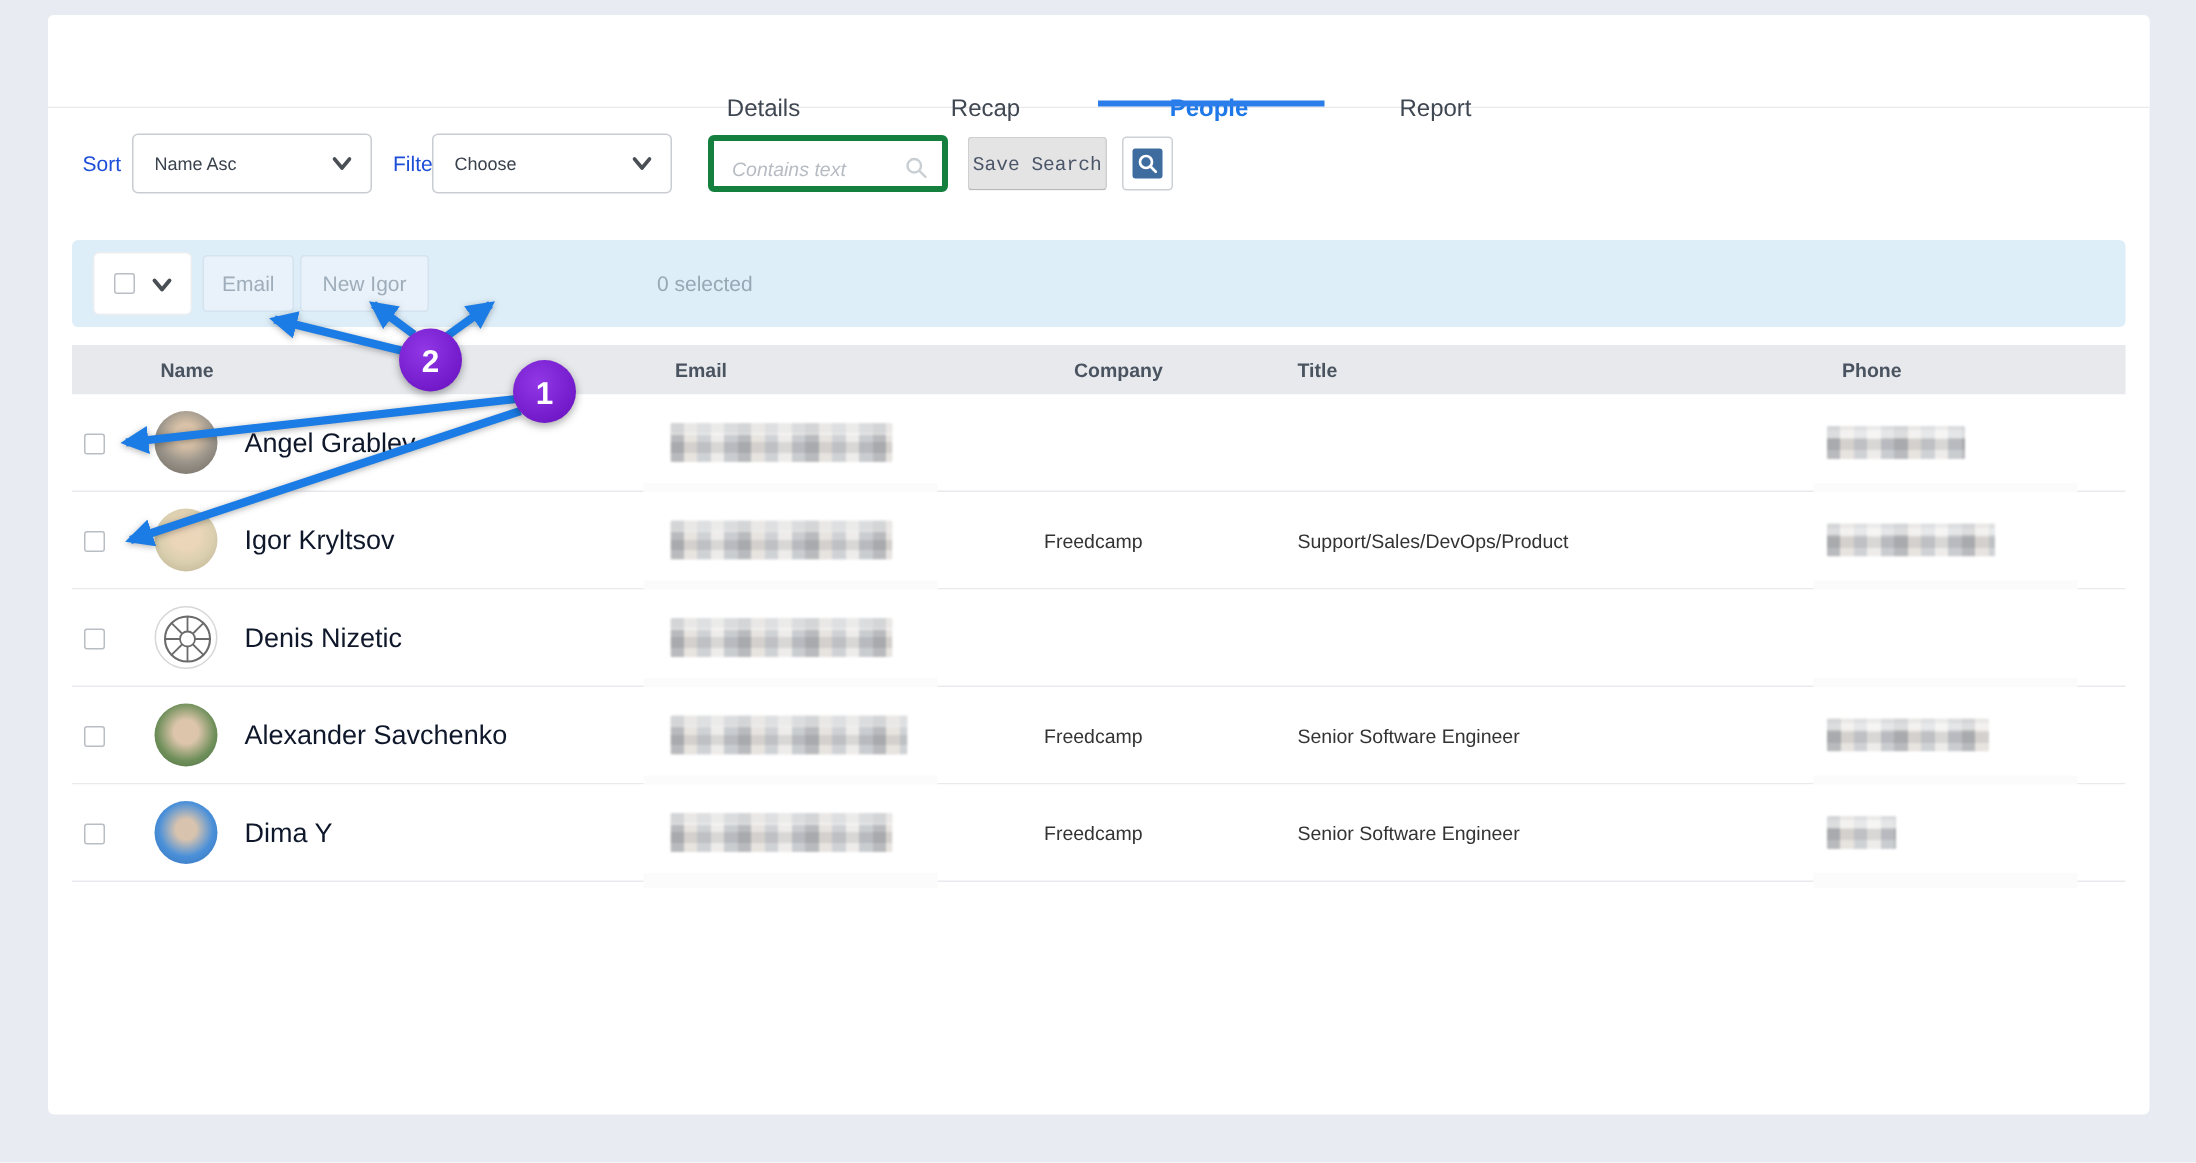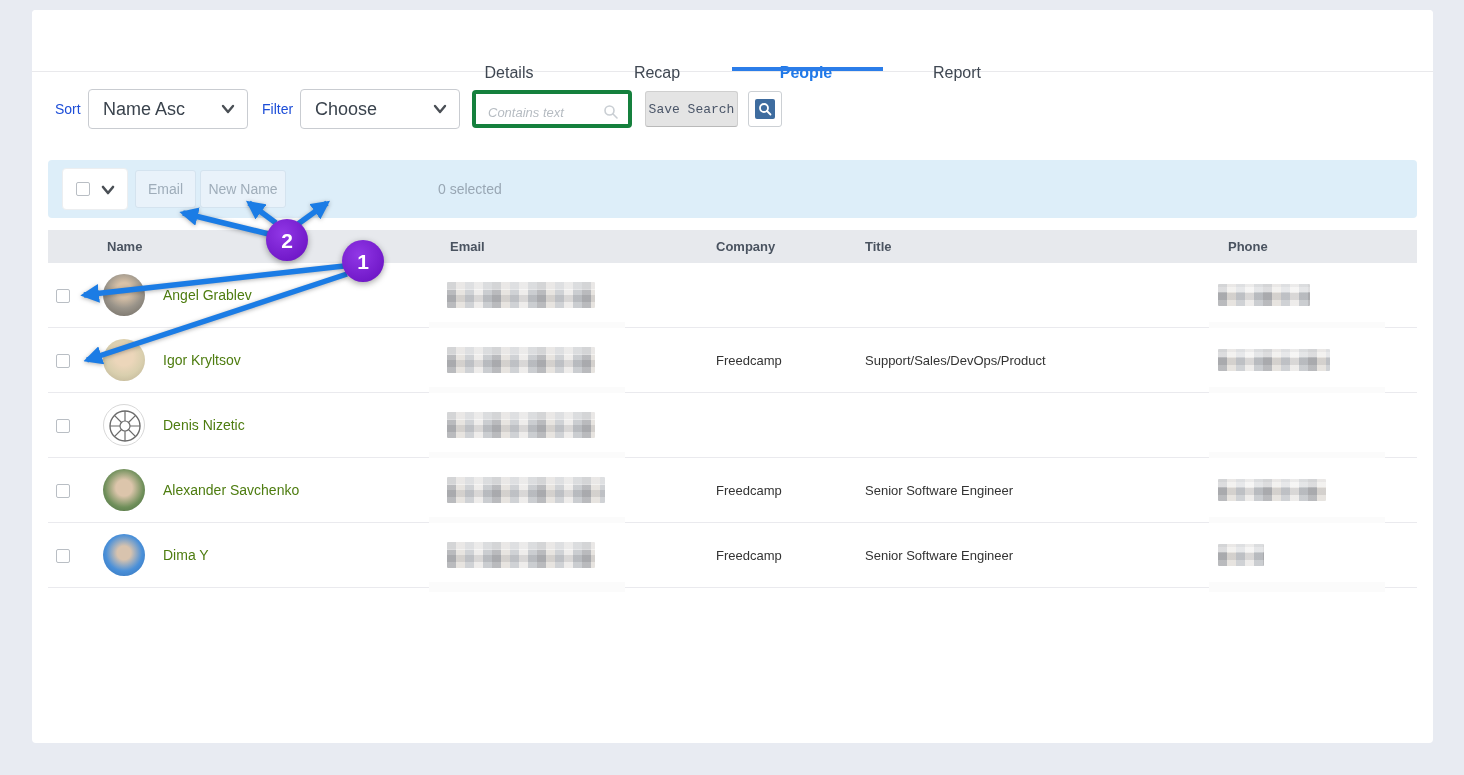--- a/index.html
+++ b/index.html
@@ -17,21 +17,21 @@
   .tab.active { color:#1f78e8; font-weight:bold;text-align:center; }
   .tab-underline { position:absolute; left:700px; top:57px; width:151px; height:4px;
                    background:#2b7de9; }
 
   
   .toolbar { position:absolute; left:0; top:79px; width:100%; height:40px; }
   .tb-label { position:absolute; top:0; height:40px; line-height:40px; font-size:14px; color:#1d4ed8; }
   .dropdown { position:absolute; top:0; height:40px; width:160px; background:#fff;
               border:1px solid #c9ccd1; border-radius:4px; cursor:pointer; }
   .dropdown .dd-text { position:absolute; left:14px; top:0; height:38px; line-height:38px;
-                       font-size:18px; color:#3a434d; }
+                       font-size:12px; color:#3a434d; }
   .dd-chevron { position:absolute; right:12px; top:12px; }
   .search-box { position:absolute; left:440px; top:1px; width:160px; height:38px;
                 border:4px solid #15803d; border-radius:4px; background:#fff; }
   .search-box input { position:absolute; left:12px; top:1px; width:120px; height:34px; border:none;
                       outline:none; font-size:13px; font-style:italic; color:#3a434d;
                       font-family:"Liberation Sans", sans-serif; background:transparent; }
   .search-box input::placeholder { color:#b6bcc2; font-style:italic; }
   .search-glyph { position:absolute; right:9px; top:10px; }
   .btn-save { position:absolute; left:613px; top:2px; width:93px; height:36px;
               background:#e4e4e4; border:1px solid #cfcfcf; border-bottom-color:#b9b9b9;
@@ -60,24 +60,24 @@
   .thead { position:relative; height:33px; background:#e7e9ed; }
   .th { position:absolute; top:0; height:33px; line-height:33px; font-size:13px;
         font-weight:bold; color:#4a5360; }
   .trow { position:relative; height:65px; border-bottom:1px solid #eaeaee; background:#fff; cursor:pointer; }
   .cb { width:14px; height:14px; background:#fff; border:1px solid #b9bec4; border-radius:2px;
         cursor:pointer; display:inline-block; }
   .row-cb { position:absolute; left:8px; top:26px; }
   .avatar { position:absolute; left:55px; top:11px; width:42px; height:42px; border-radius:50%;
             overflow:hidden; }
   .pname { position:absolute; left:115px; top:0; height:71px; line-height:65px;
-           font-size:14px; color:#4d7c0f; white-space:nowrap; }
+           font-size:18px; color:#0f172a; white-space:nowrap; }
   .cellsm { position:absolute; top:0; height:65px; line-height:65px; font-size:13px; color:#333;
             white-space:nowrap; }
-  .c-company { left:668px; } .c-title { left:817px; }
+  .c-company { left:648px; } .c-title { left:817px; }
 
   
   .mosaic { position:absolute; filter:blur(.7px); border-radius:1px;
     background-image:
       linear-gradient(180deg, rgba(255,255,255,.5) 0 8px, rgba(255,255,255,0) 8px),
       repeating-linear-gradient(90deg, rgba(110,112,118,.48) 0 9px, rgba(196,188,178,.4) 9px 18px,
         rgba(150,155,162,.45) 18px 27px, rgba(205,200,196,.33) 27px 36px, rgba(130,136,144,.42) 36px 45px),
       repeating-linear-gradient(0deg, rgba(255,255,255,.28) 0 6px, rgba(140,140,145,.28) 6px 13px); }
   .m-email { left:399px; top:19px; width:148px; height:26px; }
   .m-phone { top:21px; left:1170px; height:22px; }
@@ -110,21 +110,21 @@
 
   <div class="toolbar">
     <div class="tb-label" style="left:23px">Sort</div>
     <div class="dropdown" style="left:56px">
       <span class="dd-text">Name Asc</span>
       <svg class="dd-chevron" width="14" height="14" viewBox="0 0 14 14">
         <polyline points="2,4 7,10 12,4" fill="none" stroke="#4a4f55" stroke-width="2.4" stroke-linecap="round" stroke-linejoin="round"></polyline>
       </svg>
     </div>
     <div class="tb-label" style="left:230px">Filter</div>
-    <div class="dropdown" style="left:268px">
+    <div class="dropdown" style="left:256px">
       <span class="dd-text">Choose</span>
       <svg class="dd-chevron" width="14" height="14" viewBox="0 0 14 14">
         <polyline points="2,4 7,10 12,4" fill="none" stroke="#4a4f55" stroke-width="2.4" stroke-linecap="round" stroke-linejoin="round"></polyline>
       </svg>
     </div>
     <div class="search-box">
       <input type="text" placeholder="Contains text" style="">
       <svg class="search-glyph" width="16" height="16" viewBox="0 0 16 16">
         <circle cx="6.5" cy="6.5" r="4.5" fill="none" stroke="#c9ced3" stroke-width="1.6"></circle>
         <line x1="10" y1="10" x2="14" y2="14" stroke="#c9ced3" stroke-width="1.6" stroke-linecap="round"></line>
@@ -142,21 +142,21 @@
   </div>
 
   <div class="bulkbar">
     <div class="selall">
       <span class="cb"></span>
       <svg class="sel-chevron" width="14" height="12" viewBox="0 0 14 12">
         <polyline points="2,3 7,9 12,3" fill="none" stroke="#4a4f55" stroke-width="2.6" stroke-linecap="round" stroke-linejoin="round"></polyline>
       </svg>
     </div>
     <button class="bulk-btn" style="left:87px;width:61px">Email</button>
-    <button class="bulk-btn" style="left:152px;width:86px">New Name</button>
+    <button class="bulk-btn" style="left:152px;width:86px">New Igor</button>
     <div class="bulk-count">0 selected</div>
   </div>
 
   <div class="tablewrap">
     <div class="thead">
       <div class="th" style="left:59px">Name</div>
       <div class="th" style="left:402px">Email</div>
       <div class="th" style="left:668px">Company</div>
       <div class="th" style="left:817px">Title</div>
       <div class="th" style="left:1180px">Phone</div>

